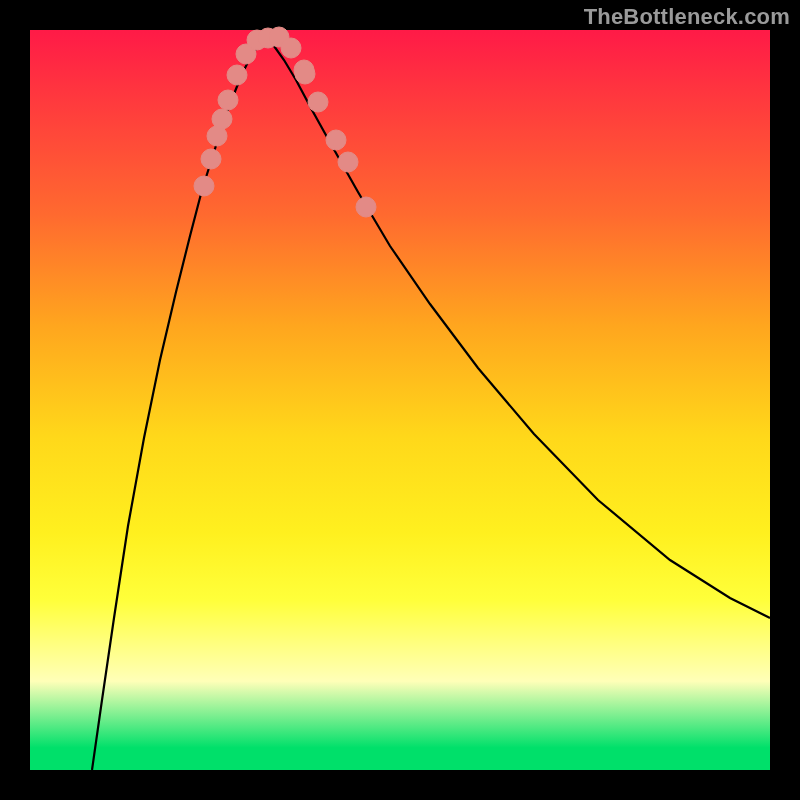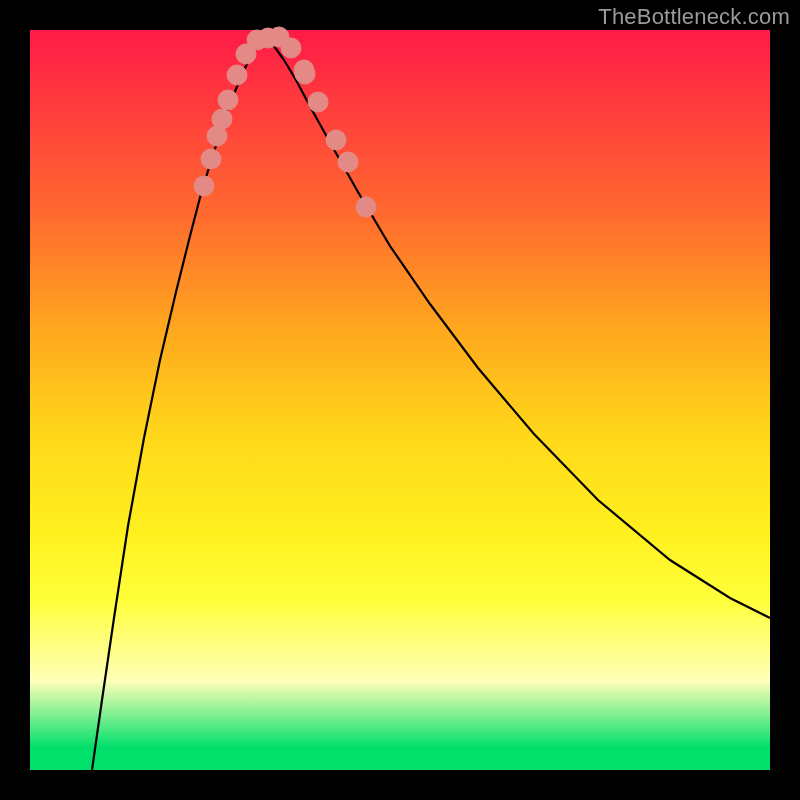--- a/index.html
+++ b/index.html
@@ -53,21 +53,21 @@
   .marker {
     fill: #e38a86;
     stroke: #e38a86;
   }
   .watermark {
     position: absolute;
     top: 4px;
     right: 10px;
     color: #9a9a9a;
     font-size: 22px;
-    font-weight: 400;
+    font-weight: 700;
     letter-spacing: 0.2px;
   }
 </style>
 </head>
 <body>
 
 <div class="frame">
   <div class="watermark">TheBottleneck.com</div>
   <div class="plot-area">
     <svg viewBox="0 0 740 740">

